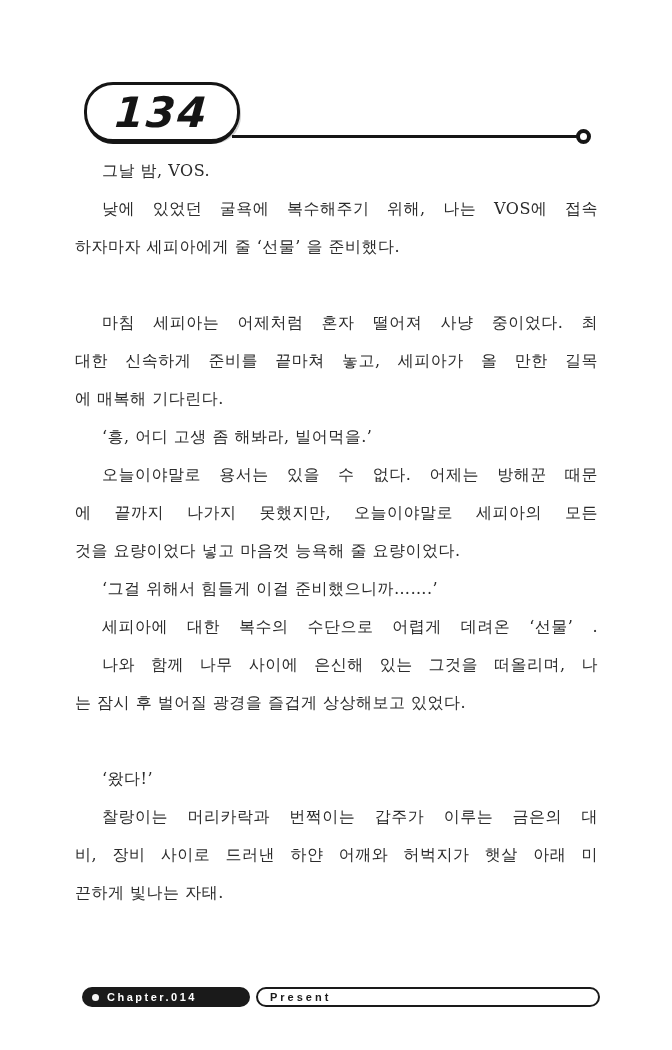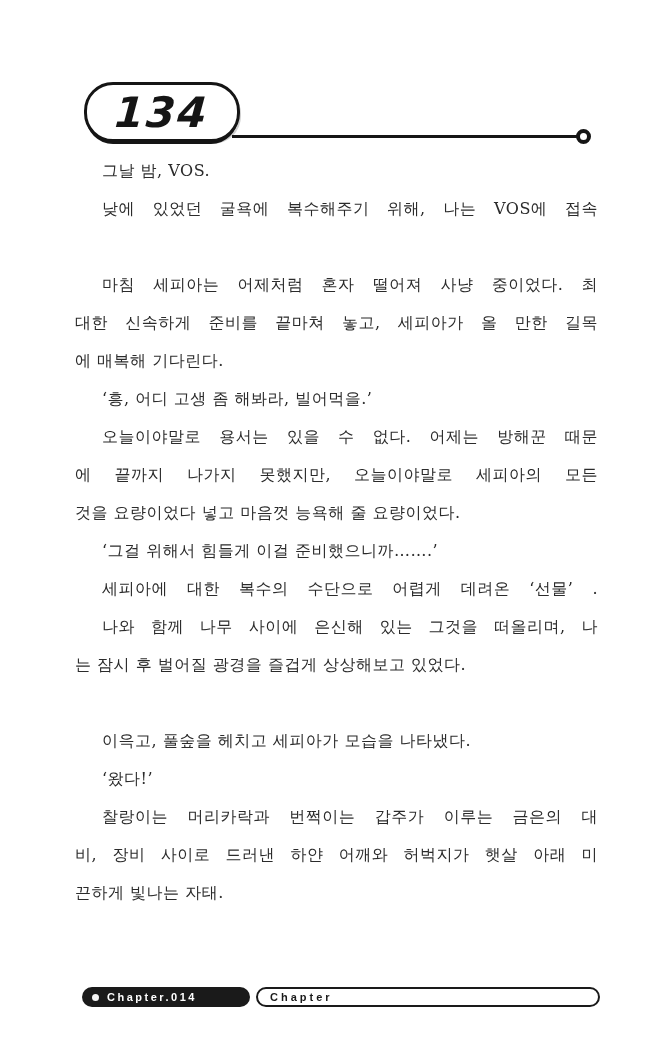--- a/index.html
+++ b/index.html
@@ -71,41 +71,41 @@
 
 <div class="page-number-box">
   <span class="page-number">134</span>
 </div>
 <div class="header-line"></div>
 <span class="ring"></span>
 
 <div class="body-text">
   <div class="line ind">그날 밤, VOS.</div>
   <div class="line ind j">낮에 있었던 굴욕에 복수해주기 위해, 나는 VOS에 접속</div>
+  <div class="line">하자마자 세피아에게 줄  ‘선물’ 을 준비했다.</div>
   <div class="line blank"></div>
   <div class="line ind j">마침 세피아는 어제처럼 혼자 떨어져 사냥 중이었다. 최</div>
   <div class="line j">대한 신속하게 준비를 끝마쳐 놓고, 세피아가 올 만한 길목</div>
   <div class="line">에 매복해 기다린다.</div>
   <div class="line ind">‘흥, 어디 고생 좀 해봐라, 빌어먹을.’</div>
   <div class="line ind j">오늘이야말로 용서는 있을 수 없다. 어제는 방해꾼 때문</div>
   <div class="line j">에 끝까지 나가지 못했지만, 오늘이야말로 세피아의 모든</div>
   <div class="line">것을 요량이었다 넣고 마음껏 능욕해 줄 요량이었다.</div>
   <div class="line ind">‘그걸 위해서 힘들게 이걸 준비했으니까…….’</div>
   <div class="line ind j">세피아에 대한 복수의 수단으로 어렵게 데려온  ‘선물’ .</div>
   <div class="line ind j">나와 함께 나무 사이에 은신해 있는 그것을 떠올리며, 나</div>
   <div class="line">는 잠시 후 벌어질 광경을 즐겁게 상상해보고 있었다.</div>
   <div class="line blank"></div>
-  <div class="line ind">이윽고, 풀숲을 헤치고 세피아가 모습을 나타냈다.</div>
   <div class="line ind">‘왔다!’</div>
   <div class="line ind j">찰랑이는 머리카락과 번쩍이는 갑주가 이루는 금은의 대</div>
   <div class="line j">비, 장비 사이로 드러낸 하얀 어깨와 허벅지가 햇살 아래 미</div>
   <div class="line">끈하게 빛나는 자태.</div>
 </div>
 
 <div class="footer">
   <div class="chapter-pill">
     <span class="chapter-dot"></span>
     <span class="chapter-label">Chapter.014</span>
   </div>
   <div class="present-pill">
-    <span class="present-label">Chapter</span>
+    <span class="present-label">Present</span>
   </div>
 </div>
 
 </body></html>

